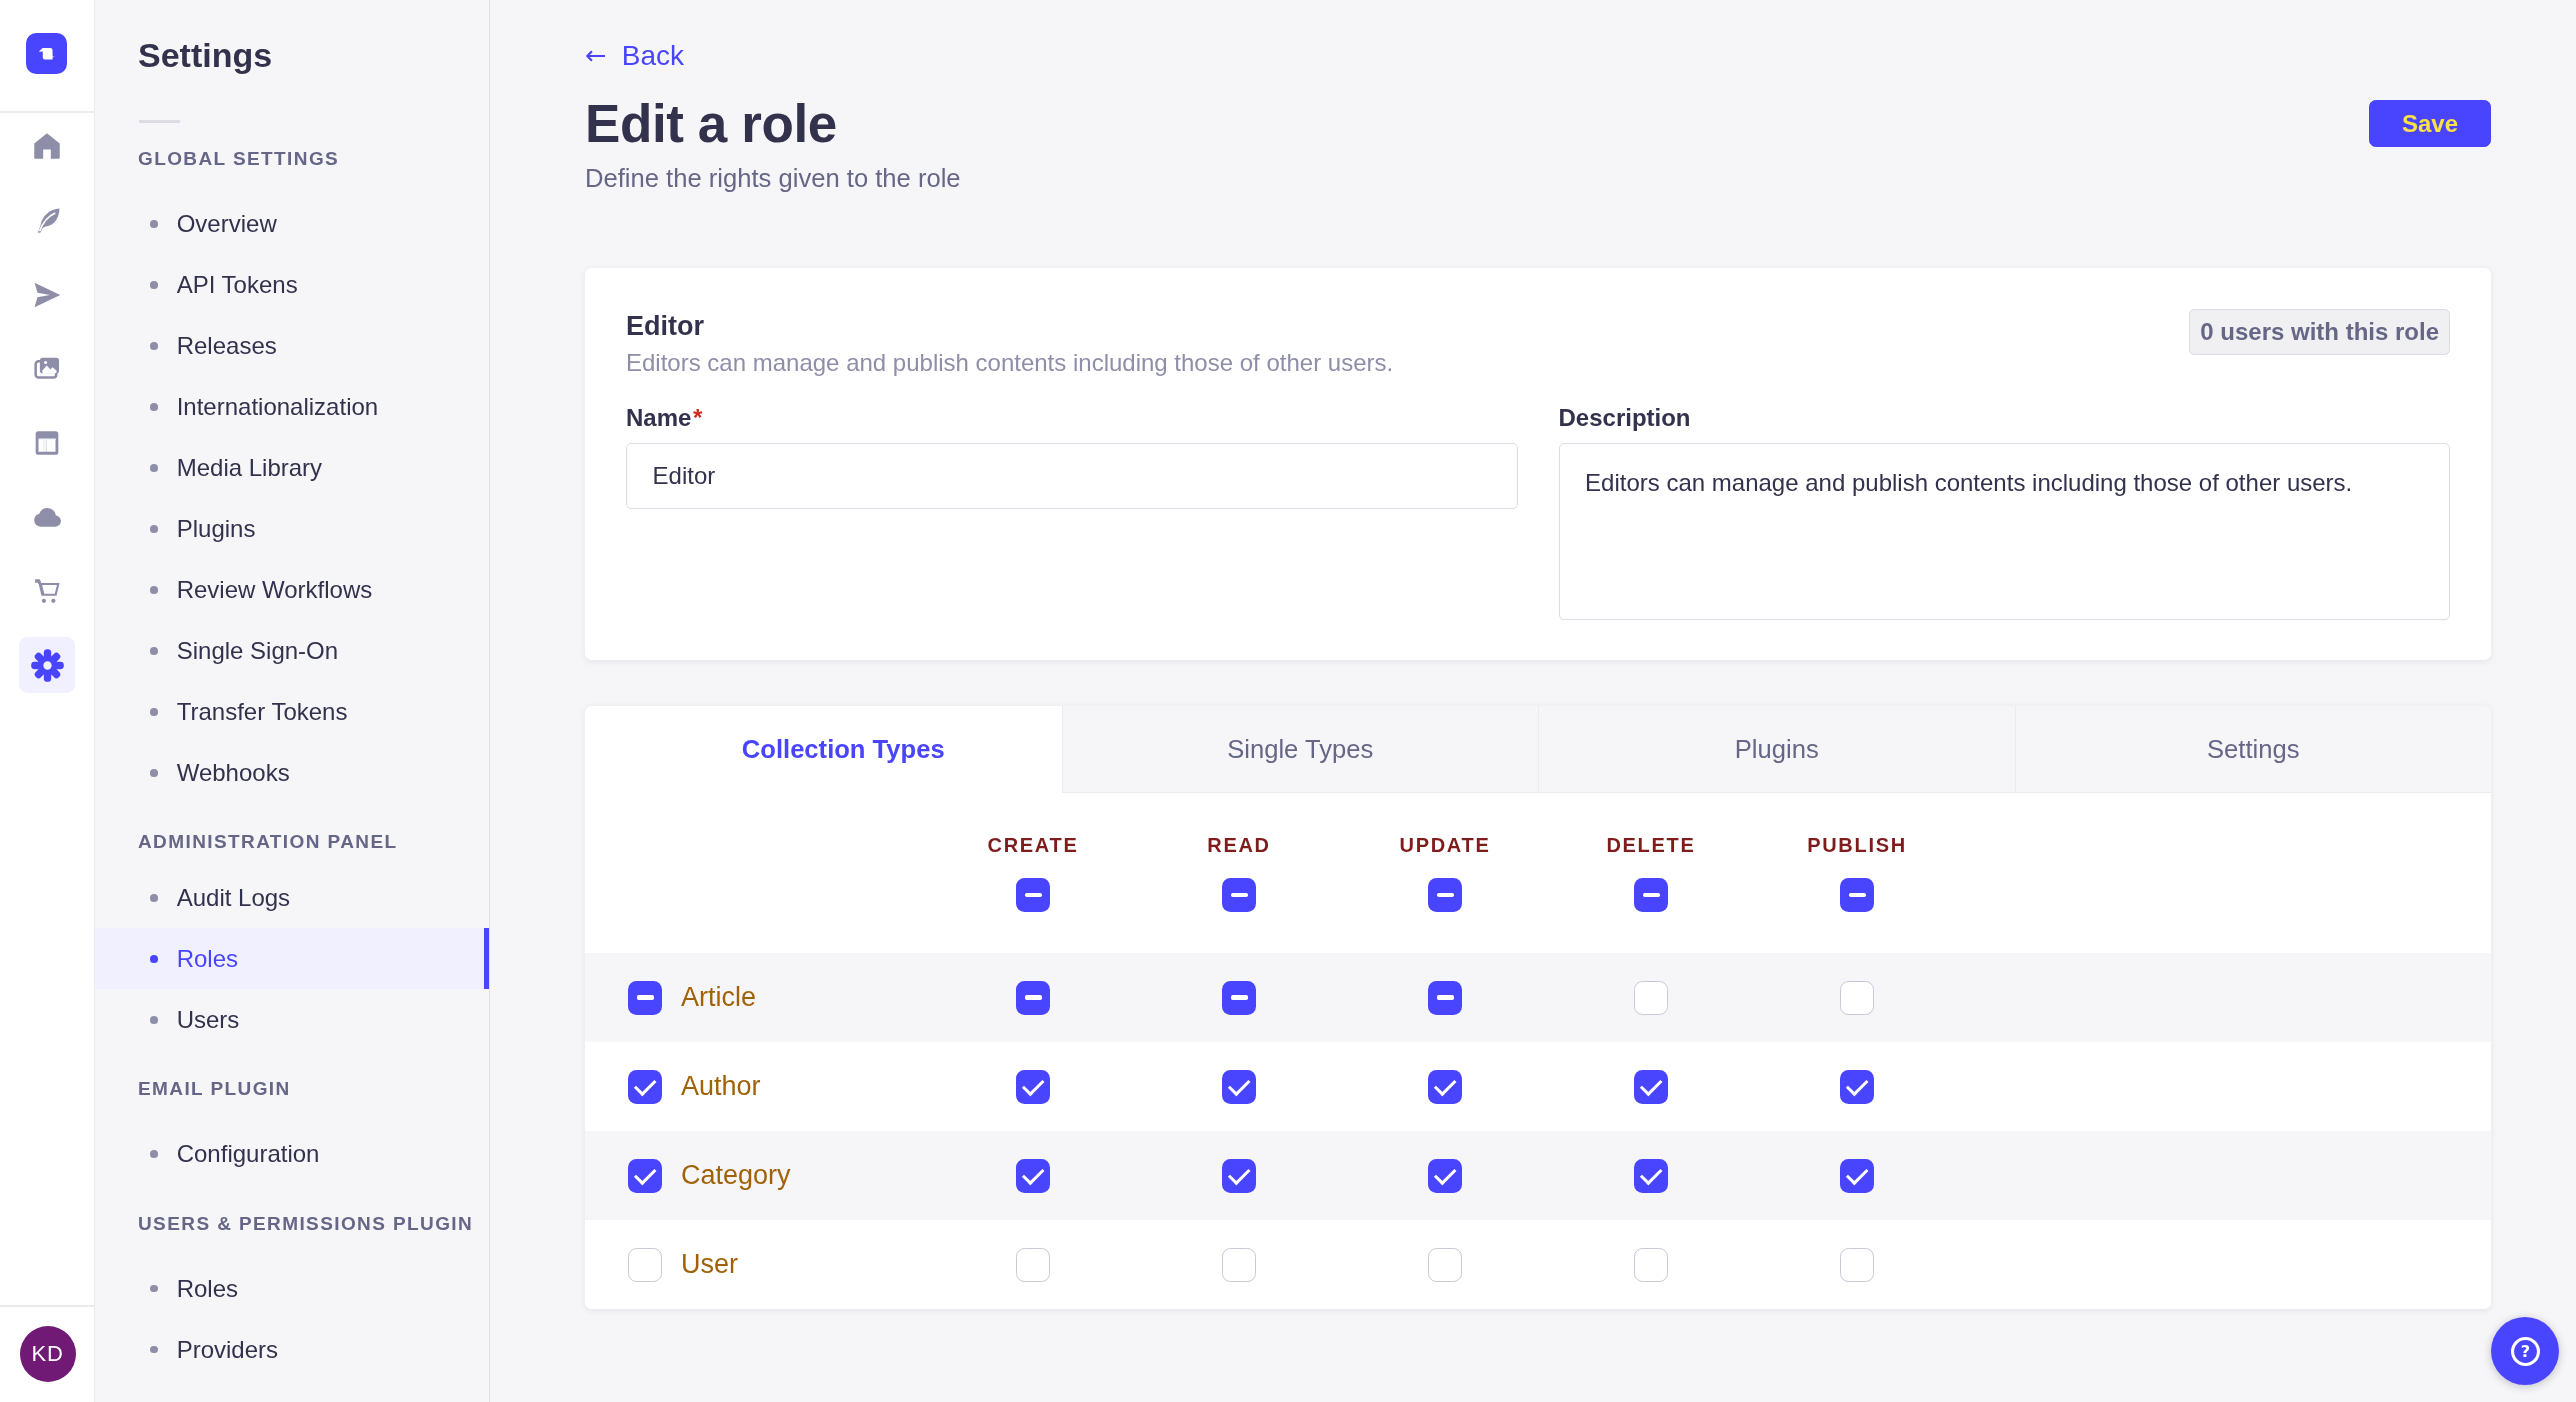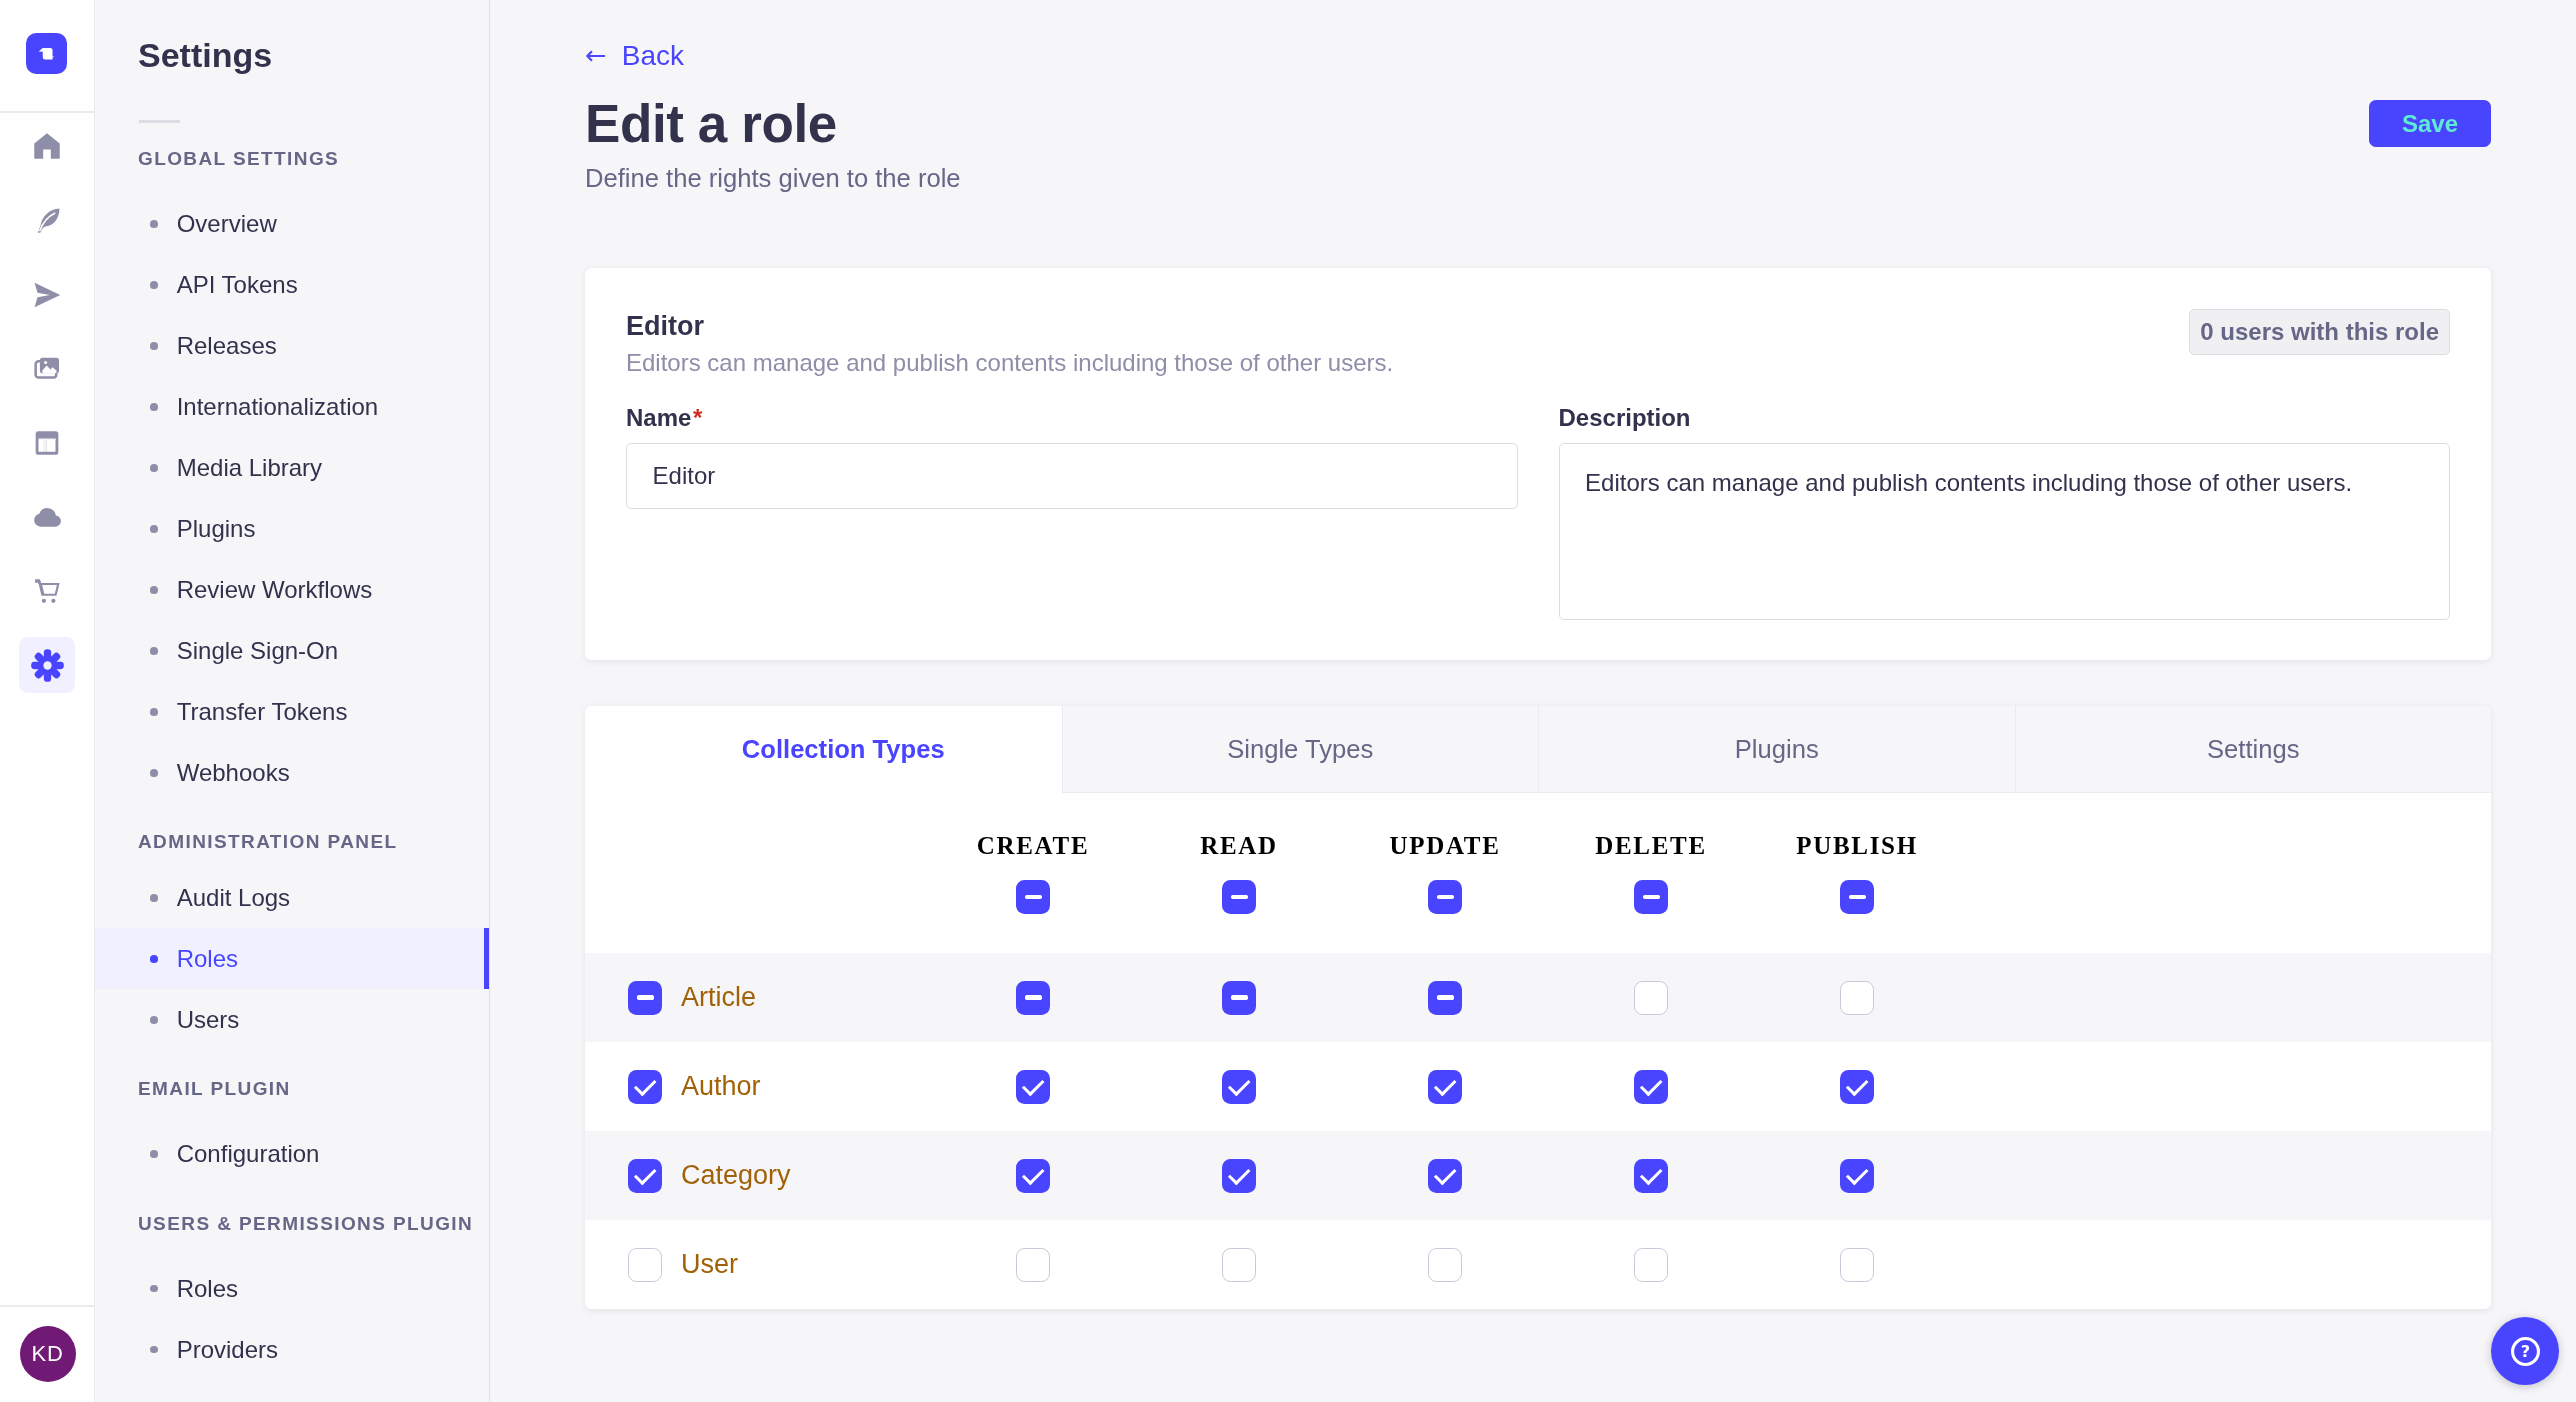--- a/index.html
+++ b/index.html
@@ -29,21 +29,21 @@
   .nav-item.active .dot { background:#4945ff; }
 
   
   .main { flex:1; height:1402px; overflow:hidden; }
   .content { width:1906px; margin-left:95px; padding-top:41px; }
   .back-row { display:flex; align-items:center; height:29px; margin-bottom:22px; cursor:pointer; width:fit-content; }
   .back-arrow { font-family:"DejaVu Sans", sans-serif; font-size:25.6px; color:#4945ff; margin-right:15.3px; line-height:29px; }
   .back-label { font-size:28px; color:#4945ff; font-weight:500; }
   .title-row { display:flex; align-items:center; justify-content:space-between; }
   .page-title { font-size:53px; line-height:63px; font-weight:700; color:#32324d; letter-spacing:-0.4px; }
-  .save-btn { height:47px; padding:0 32px; background:#4945ff; border:1.7px solid #4945ff; border-radius:6.8px; color:#5eead4; font-size:24px; font-weight:600; cursor:pointer; font-family:inherit; }
+  .save-btn { height:47px; padding:0 32px; background:#4945ff; border:1.7px solid #4945ff; border-radius:6.8px; color:#fde047; font-size:24px; font-weight:600; cursor:pointer; font-family:inherit; }
   .subtitle { margin-top:8.5px; font-size:25.6px; color:#666687; }
 
   .card { background:#fff; border-radius:6.8px; box-shadow:0 1.7px 6.8px rgba(33,33,52,0.08); }
   .card1 { margin-top:75px; padding:41px 41px 37px; }
   .card1-top { display:flex; justify-content:space-between; align-items:flex-start; }
   .role-name-h { font-size:27px; line-height:34px; font-weight:600; color:#32324d; }
   .role-desc { margin-top:3.4px; font-size:24px; line-height:34px; color:#8e8ea9; }
   .users-badge { height:46px; display:flex; align-items:center; padding:0 10px; background:#f0f0f3; border:1.7px solid #dcdce4; border-radius:5.1px; font-size:24px; font-weight:600; color:#666687; white-space:nowrap; }
   .fields { display:grid; grid-template-columns:1fr 1fr; gap:41px; margin-top:22px; }
   .field-label { font-size:24px; font-weight:600; color:#32324d; height:31px; line-height:31px; margin-bottom:10.2px; }
@@ -53,21 +53,21 @@
 
   
   .card2 { margin-top:46px; border-radius:6.8px; overflow:hidden; }
   .tabs { display:grid; grid-template-columns:repeat(4,1fr); height:87px; }
   .tab { display:flex; align-items:center; justify-content:center; font-size:25.6px; cursor:pointer; background:#f6f6f9; color:#666687; border-bottom:1.7px solid #eaeaef; border-left:1.7px solid #eaeaef; font-weight:500; }
   .tab:first-child { border-left:none;padding-left:40px; }
   .tab.active { background:#fff; color:#4945ff; font-weight:600; border-bottom:none; border-radius:6.8px 6.8px 0 0; }
   .perm-grid { display:grid; grid-template-columns:345px repeat(5,206px); }
   .perm-header { height:160px; align-items:center; }
   .perm-col { display:flex; flex-direction:column; align-items:center; justify-content:center; gap:20.4px; }
-  .perm-col .col-label { font-size:25px; font-weight:700; letter-spacing:1.7px; color:#000000; text-transform:uppercase;font-family:Liberation Serif, serif; }
+  .perm-col .col-label { font-size:20px; font-weight:700; letter-spacing:1.7px; color:#7f1d1d; text-transform:uppercase; }
   .perm-row { height:89px; align-items:center; }
   .perm-row:nth-child(odd) { background:#f6f6f9; }
   .perm-row:nth-child(even) { background:#fff; }
   .row-name { display:flex; align-items:center; gap:19px; padding-left:43px; }
   .row-label { font-size:27px; color:#a16207; }
   .cell { display:flex; align-items:center; justify-content:center; }
 
   .cb { width:34px; height:34px; border-radius:8.5px; display:flex; align-items:center; justify-content:center; cursor:pointer; flex:0 0 auto; }
   .cb.checked, .cb.indeterminate { background:#4945ff; }
   .cb.unchecked { background:#fff; border:1.7px solid #c8c8d8; }

